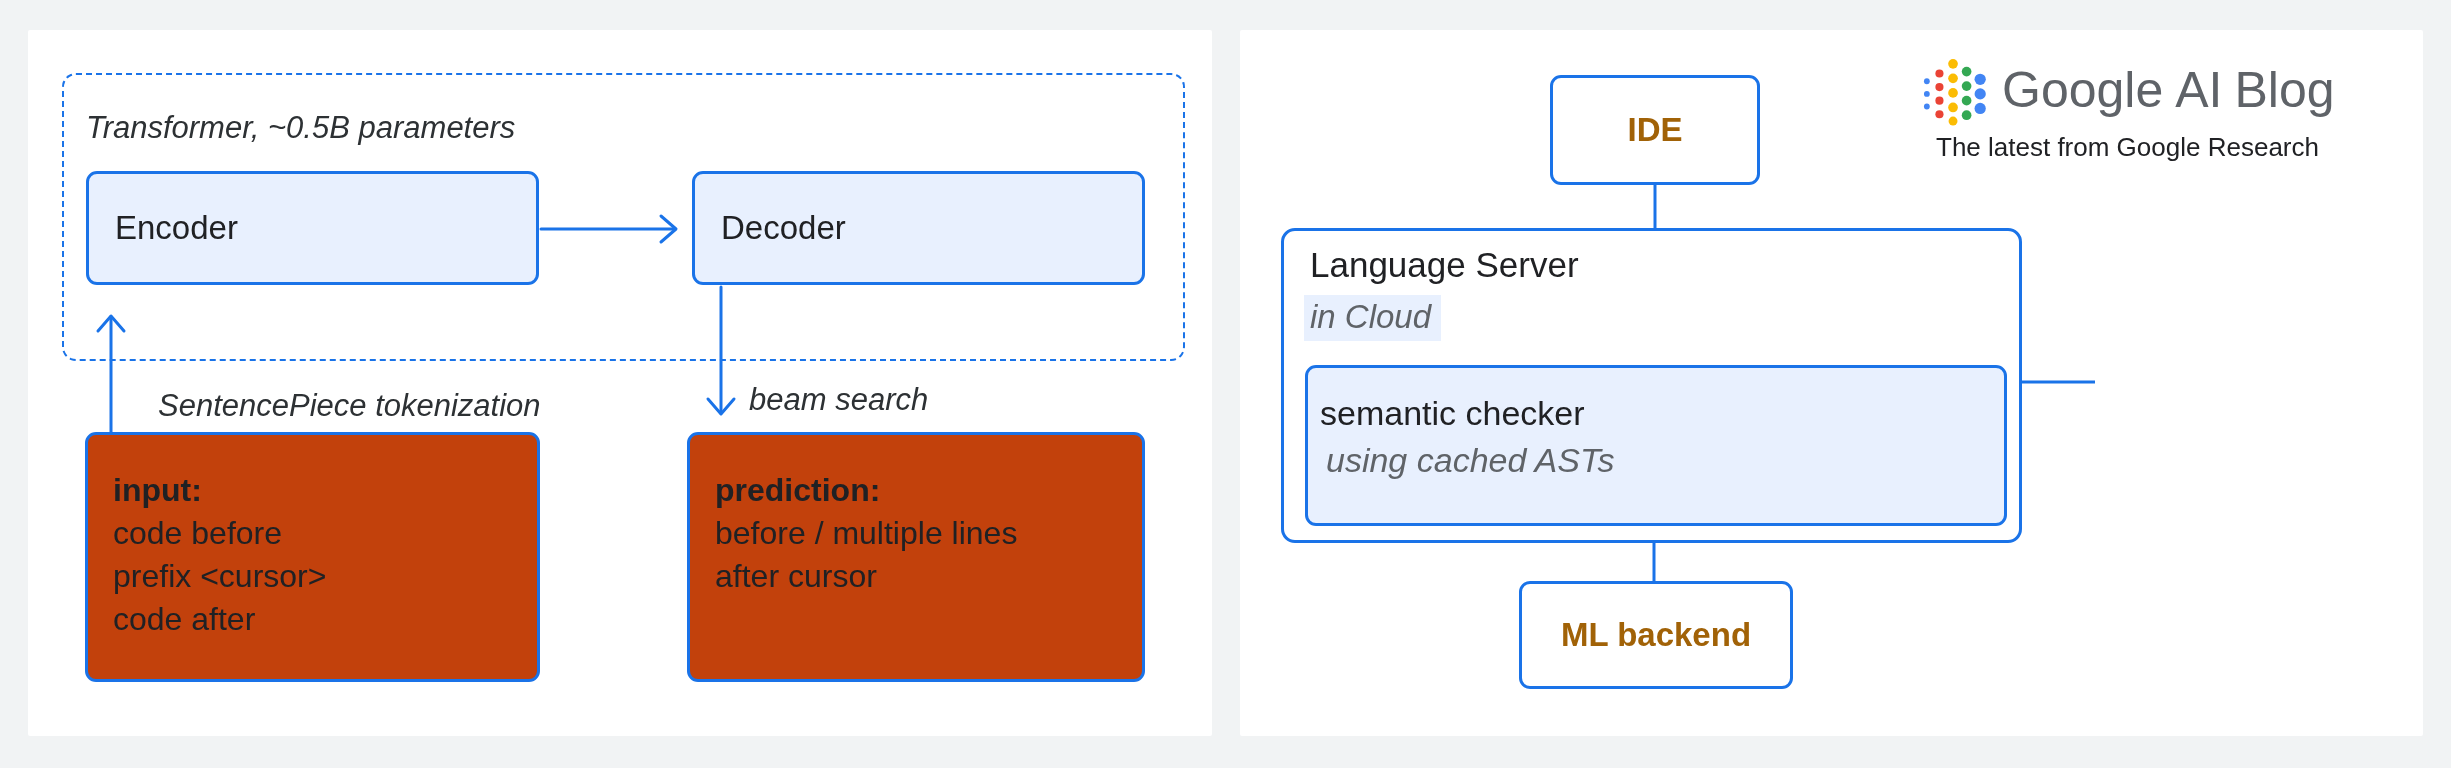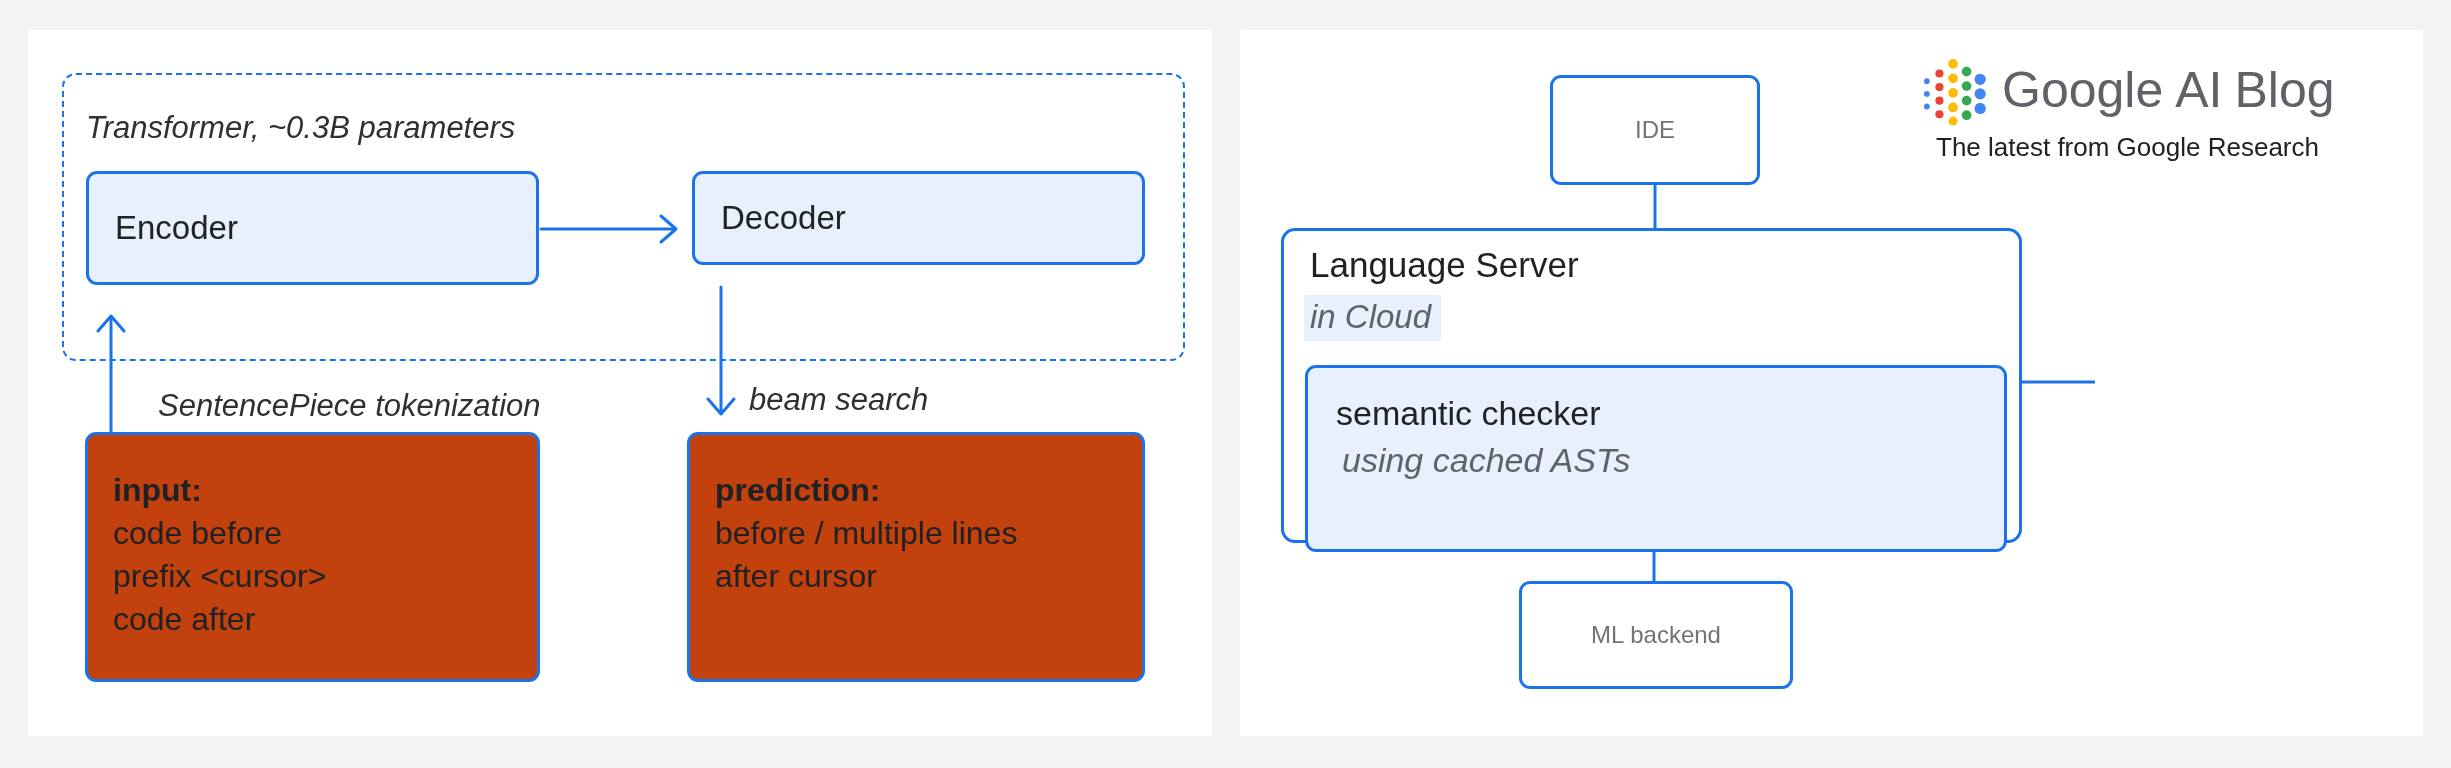--- a/index.html
+++ b/index.html
@@ -19,21 +19,21 @@
   }
   .transformer-label{
     position:absolute;left:58px;top:80px;font-size:31px;font-style:italic;color:#2d3134;
   }
   .node{
     position:absolute;box-sizing:border-box;border:3px solid #1a73e8;border-radius:11px;
     background:#e8f0fe;
   }
   .node.white{background:#ffffff;}
   .enc{left:58px;top:141px;width:453px;height:114px;}
-  .dec{left:664px;top:141px;width:453px;height:94px;}
+  .dec{left:664px;top:141px;width:453px;height:114px;}
   .node-label{
     position:absolute;left:26px;top:0;height:100%;display:flex;align-items:center;
     font-size:33px;color:#202124;
   }
   .io-box{
     position:absolute;box-sizing:border-box;border:3px solid #1a73e8;border-radius:11px;
     background:#c2410c;padding:34px 10px 0 25px;font-size:32px;line-height:43px;color:#202124;
   }
   .inp{left:57px;top:402px;width:455px;height:250px;}
   .pred{left:659px;top:402px;width:458px;height:250px;}
@@ -42,34 +42,34 @@
     position:absolute;font-size:31px;font-style:italic;color:#2d3134;white-space:nowrap;
   }
 
   
   .ide-box{left:310px;top:45px;width:210px;height:110px;}
   .src-box{left:853px;top:299px;width:312px;height:106px;}
   .ml-box{left:279px;top:551px;width:274px;height:108px;}
   .bold-node-label{
     position:absolute;left:0;top:0;width:100%;height:100%;
     display:flex;align-items:center;justify-content:center;
-    font-size:24px;font-weight:400;color:#737373;
+    font-size:33px;font-weight:700;color:#a16207;
   }
   .ls-box{
     position:absolute;left:41px;top:198px;width:741px;height:315px;box-sizing:border-box;
     border:3px solid #1a73e8;border-radius:14px;background:#ffffff;
   }
   .ls-title{position:absolute;left:26px;top:14px;font-size:35px;font-weight:400;color:#202124;}
   .ls-subtitle{
     position:absolute;left:20px;top:64px;font-size:33px;font-style:italic;color:#5f6368;
     background:#e8f0fe;padding:3px 10px 5px 6px;
   }
   .sc-box{
-    position:absolute;left:21px;top:134px;width:702px;height:187px;box-sizing:border-box;
-    border:3px solid #1a73e8;border-radius:11px;background:#e8f0fe;padding:22px 10px 0 28px;
+    position:absolute;left:21px;top:134px;width:702px;height:161px;box-sizing:border-box;
+    border:3px solid #1a73e8;border-radius:11px;background:#e8f0fe;padding:22px 10px 0 12px;
     font-size:34px;line-height:47px;
   }
   .sc-title{font-weight:500;color:#202124;}
   .sc-subtitle{font-style:italic;color:#5f6368;padding-left:6px;}
 
   
   .logo{position:absolute;left:682px;top:24px;width:480px;}
   .logo-row{display:flex;align-items:center;}
   .logo-dots{width:64px;height:72px;flex:0 0 auto;}
   .logo-text{margin-left:16px;font-size:50px;color:#5f6368;letter-spacing:0px;white-space:nowrap;}
@@ -78,21 +78,21 @@
 </style>
 </head>
 <body>
 
 <div class="canvas">
 
   <div class="panel panel-left">
 
     <div class="dashed-box"></div>
 
-    <div class="transformer-label">Transformer, ~0.3B parameters</div>
+    <div class="transformer-label">Transformer, ~0.5B parameters</div>
 
     <div class="node enc">
       <div class="node-label">Encoder</div>
     </div>
 
     <div class="node dec">
       <div class="node-label">Decoder</div>
     </div>
 
     <div class="io-box inp">

